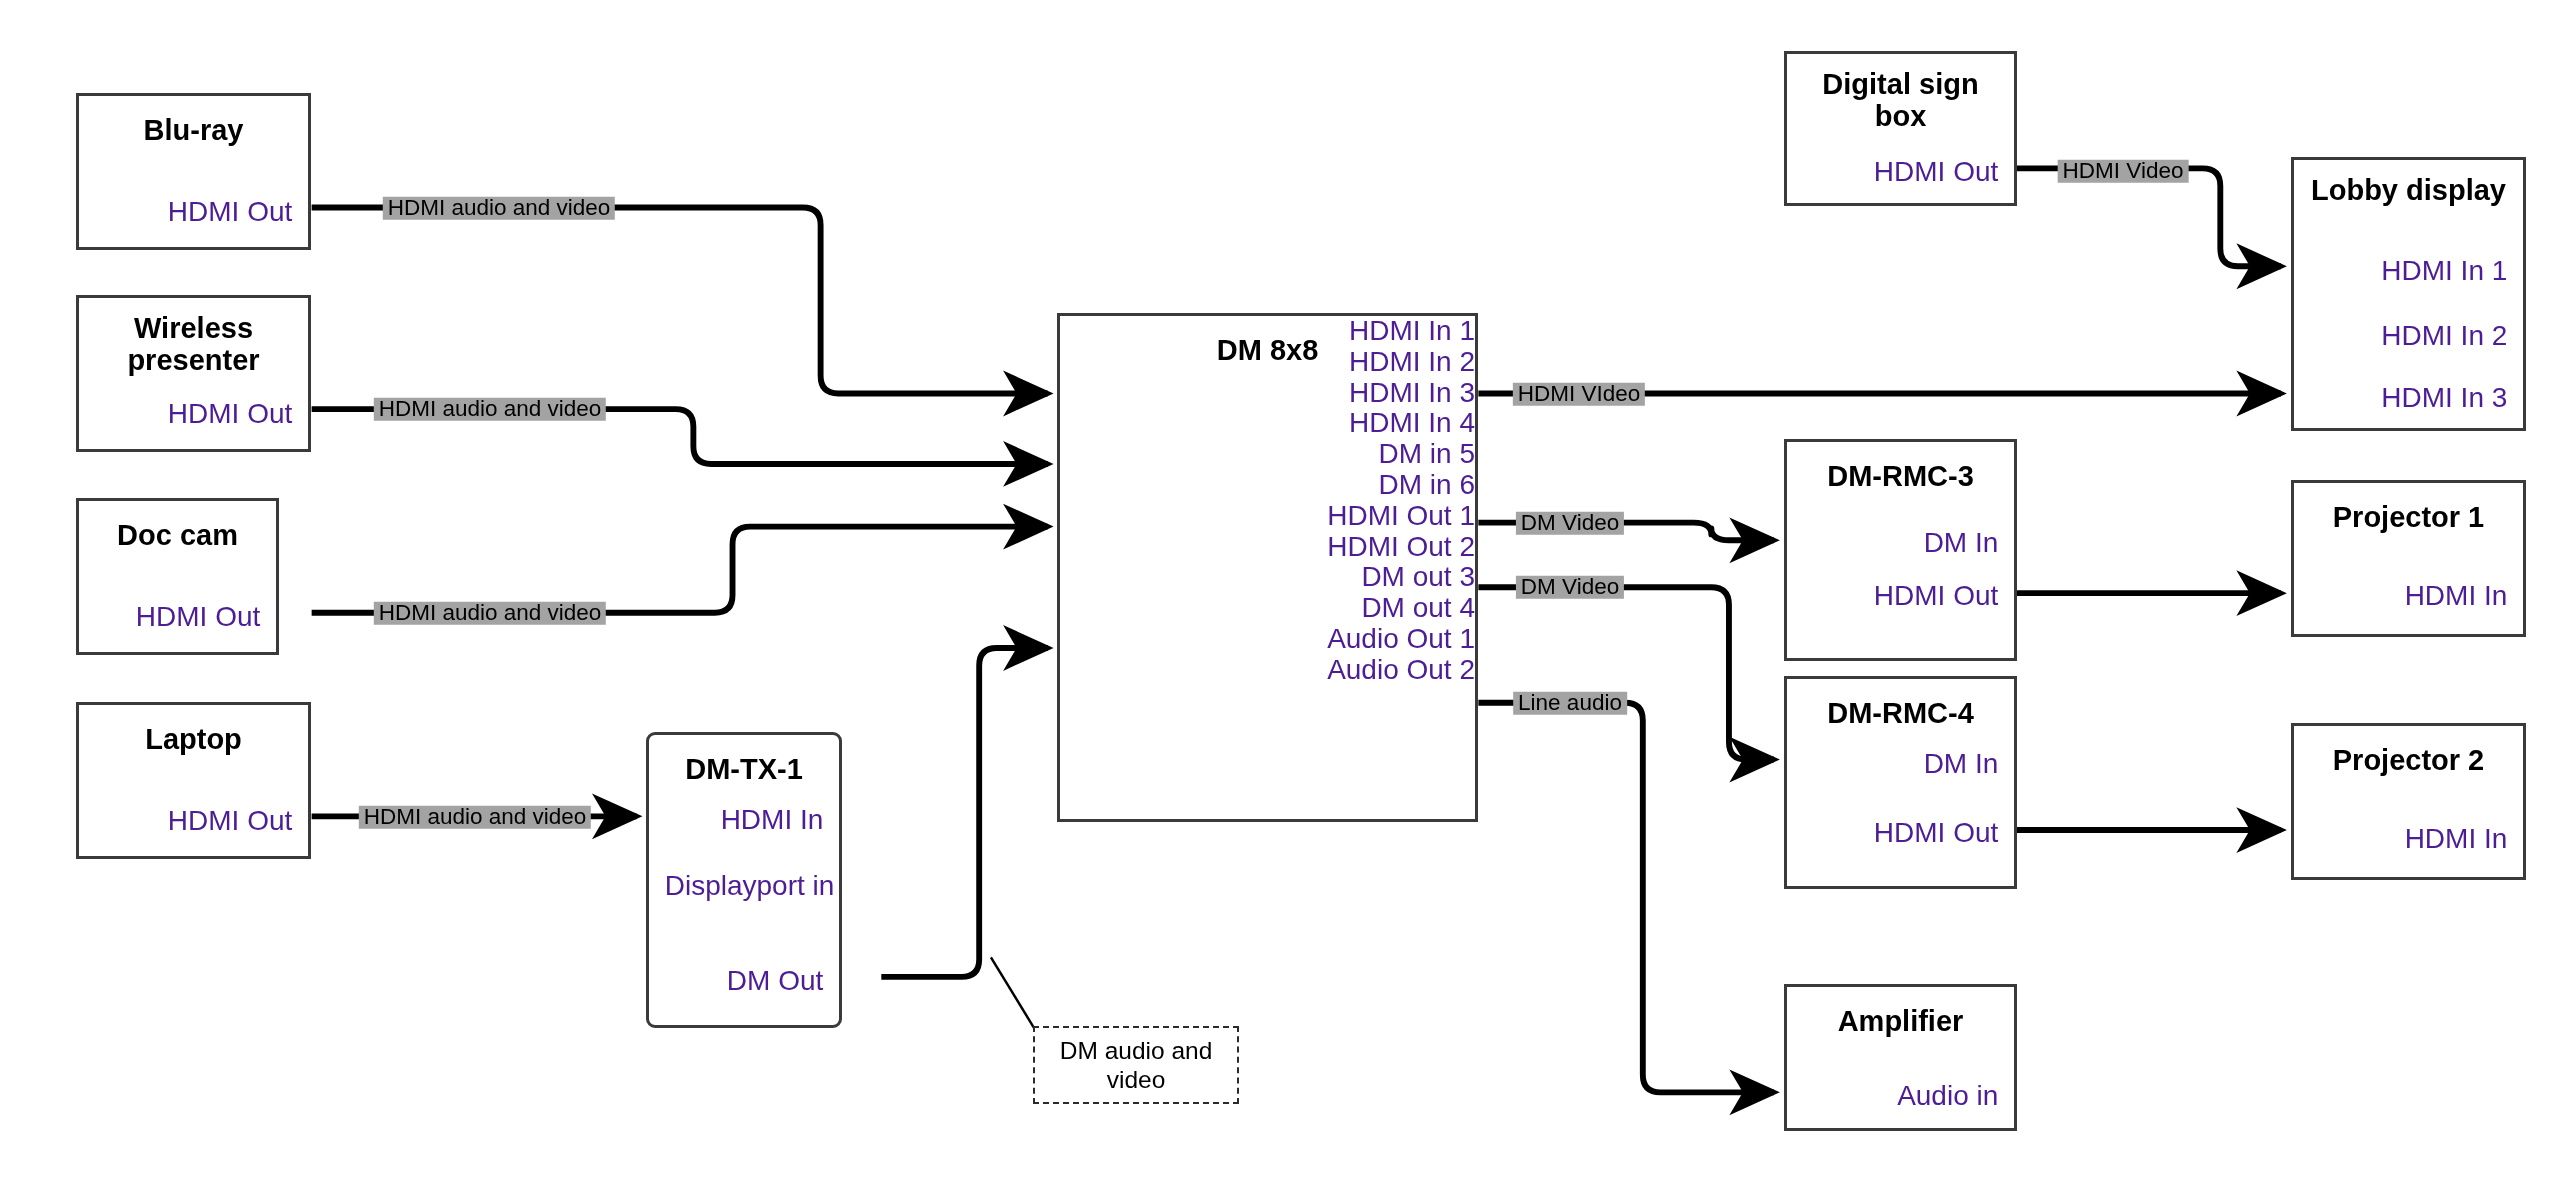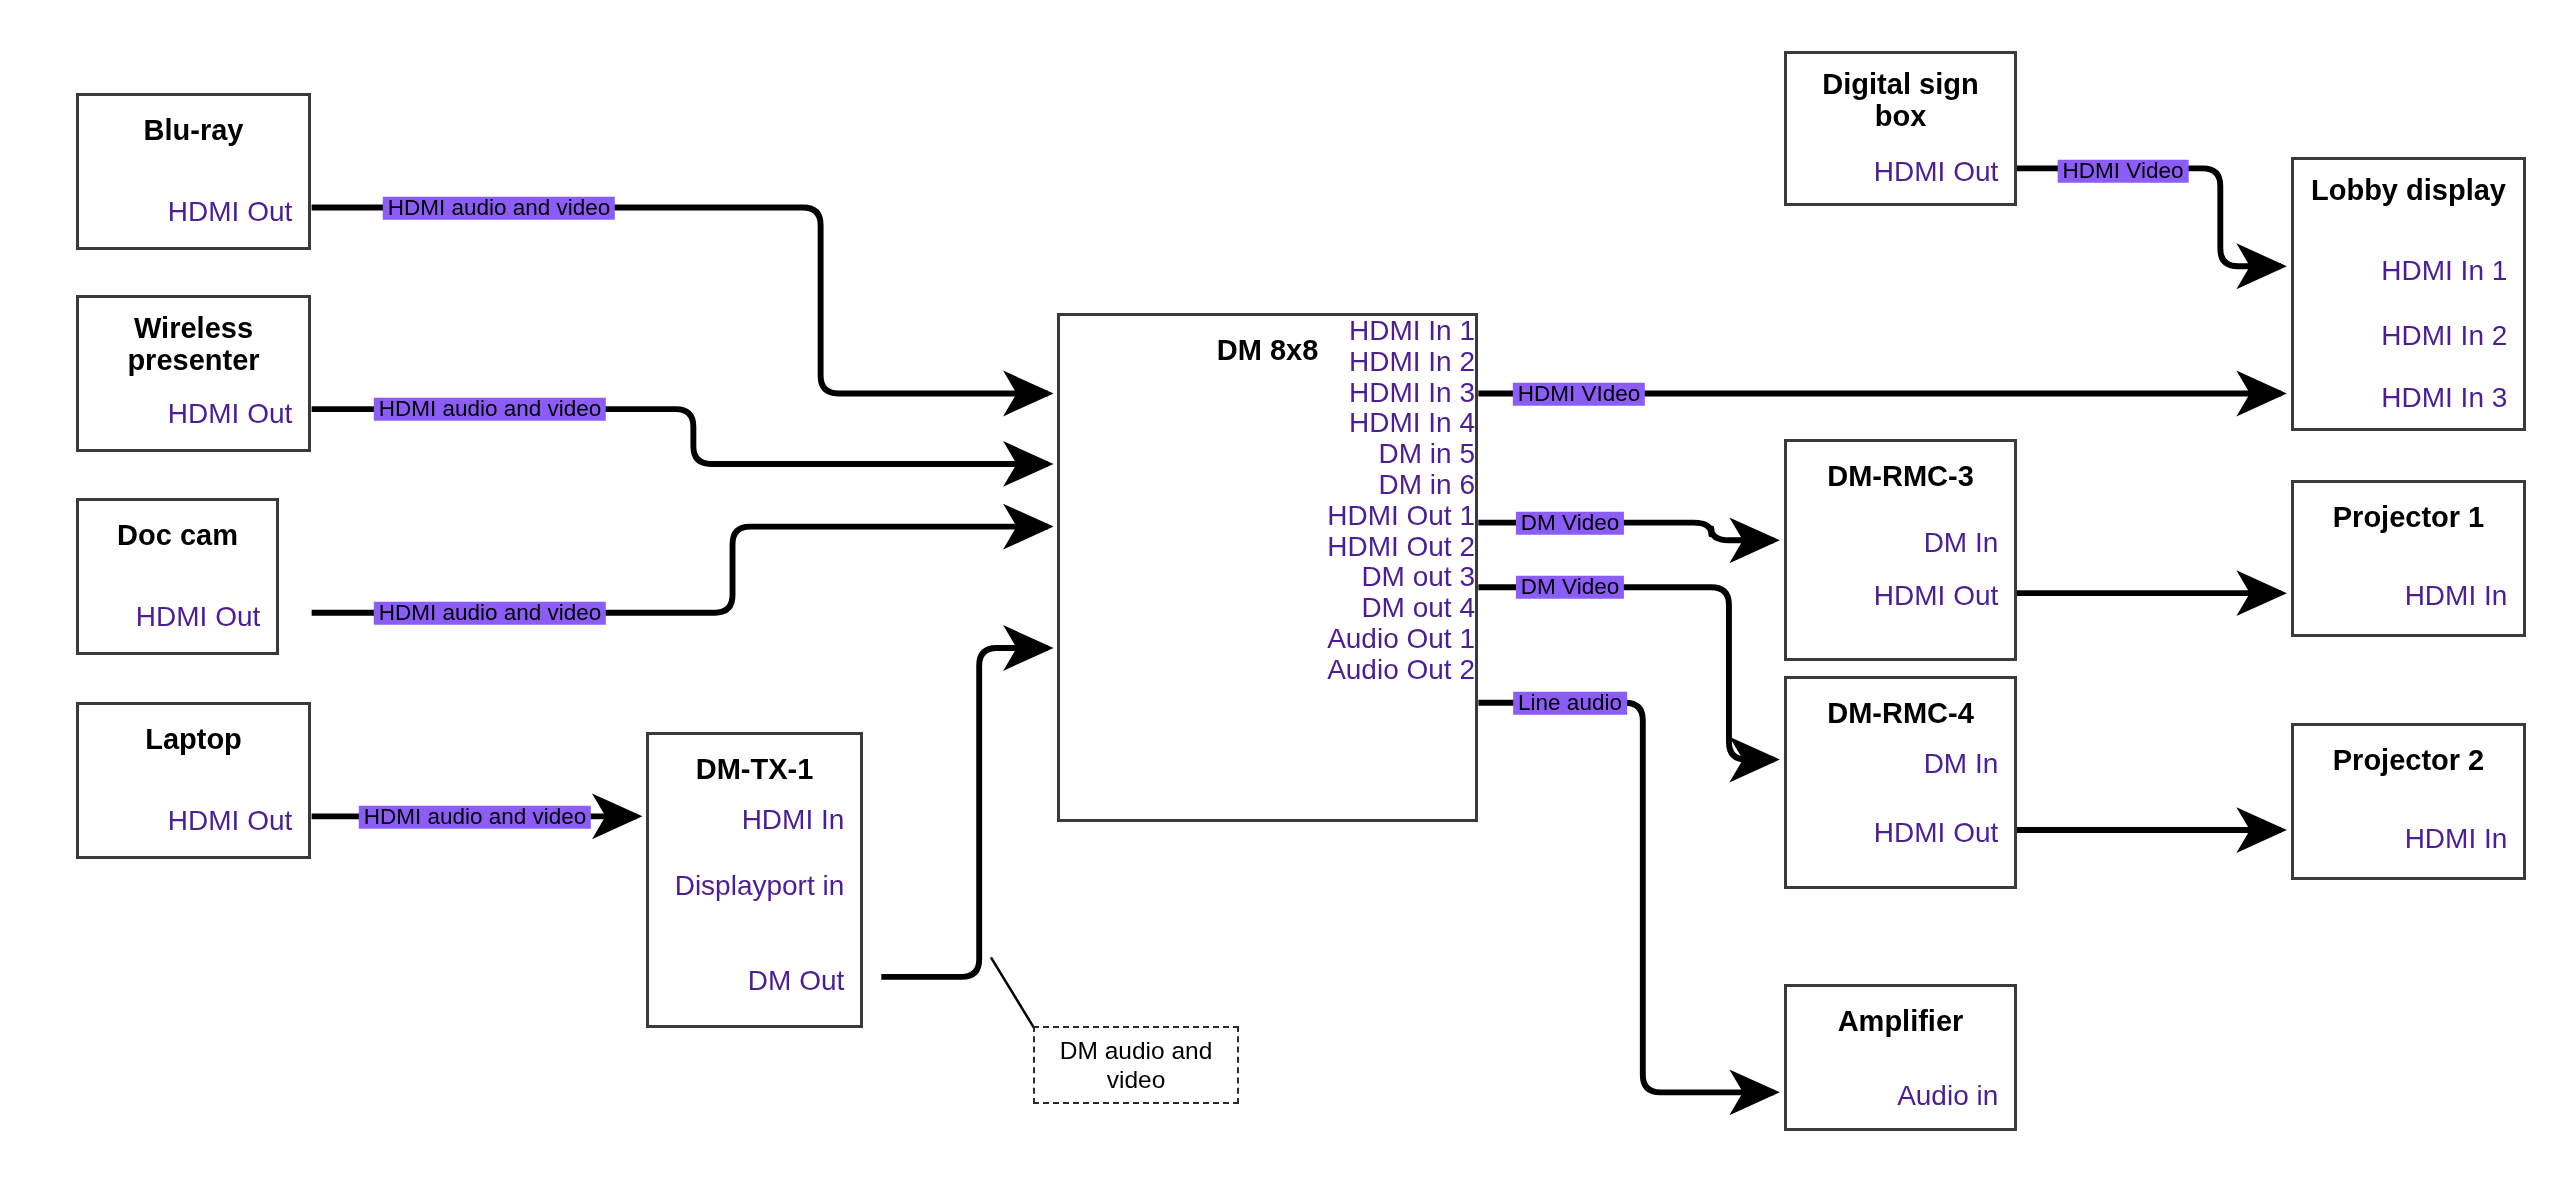--- a/index.html
+++ b/index.html
@@ -4,21 +4,21 @@
 <style>
   html,body{margin:0;padding:0;background:#fff;}
   body{font-family:"Liberation Sans",sans-serif;}
   #canvas{position:relative;width:2576px;height:1201px;background:#fff;overflow:hidden;}
   svg.wires{position:absolute;left:0;top:0;width:2576px;height:1201px;pointer-events:none;}
   .node{position:absolute;border:3.9px solid #3a3a3a;background:#fff;box-sizing:border-box;}
   .node .title{font-weight:bold;font-size:29px;color:#000;text-align:center;line-height:1.12;}
   .port{font-size:28px;color:#4c1d95;white-space:nowrap;line-height:1.1;}
   .port.left{text-align:right;}
   .port.right{text-align:right;}
-  .wirelabel{position:absolute;font-size:22.5px;color:#000;background:#8b5cf6;
+  .wirelabel{position:absolute;font-size:22.5px;color:#000;background:#a3a3a3;
              white-space:nowrap;line-height:1;padding:0 4.9px;transform:translate(-50%,-50%);}
   .callout{position:absolute;border:2.9px dashed #2b2b2b;background:#fff;box-sizing:border-box;
            display:flex;align-items:center;justify-content:center;text-align:center;
            font-size:24.5px;color:#000;line-height:1.2;padding:3.9px 5.9px;}
   .inner{position:absolute;left:0;right:0;padding:0 15.7px;box-sizing:border-box;}
 </style>
 </head>
 <body>
 
 <div id="canvas">
@@ -72,21 +72,21 @@
   <div class="node" style="left:76px;top:498px;width:203px;height:157px;">
     <div class="title inner" style="top:17.6px;">Doc cam</div>
     <div class="port right inner" style="top:101px;">HDMI Out</div>
   </div>
 
   <div class="node" style="left:76px;top:702px;width:235px;height:157px;">
     <div class="title inner" style="top:17.6px;">Laptop</div>
     <div class="port right inner" style="top:101px;">HDMI Out</div>
   </div>
 
-  <div class="node" style="left:646px;top:732px;width:217px;height:296px;">
+  <div class="node" style="left:646px;top:732px;width:196px;height:296px;border-radius:9px;">
     <div class="title inner" style="top:17.6px;">DM-TX-1</div>
     <div class="port left inner" style="top:70px;">HDMI In</div>
     <div class="port left inner" style="top:136px;">Displayport in</div>
     <div class="port right inner" style="top:231px;">DM Out</div>
   </div>
 
   <div class="node" style="left:1057px;top:313px;width:421px;height:509px;">
     <div class="title inner" style="top:17.6px;">DM 8x8</div>
 
     <div class="port left" style="left:15.7px;top:67px;">HDMI In 1</div>

